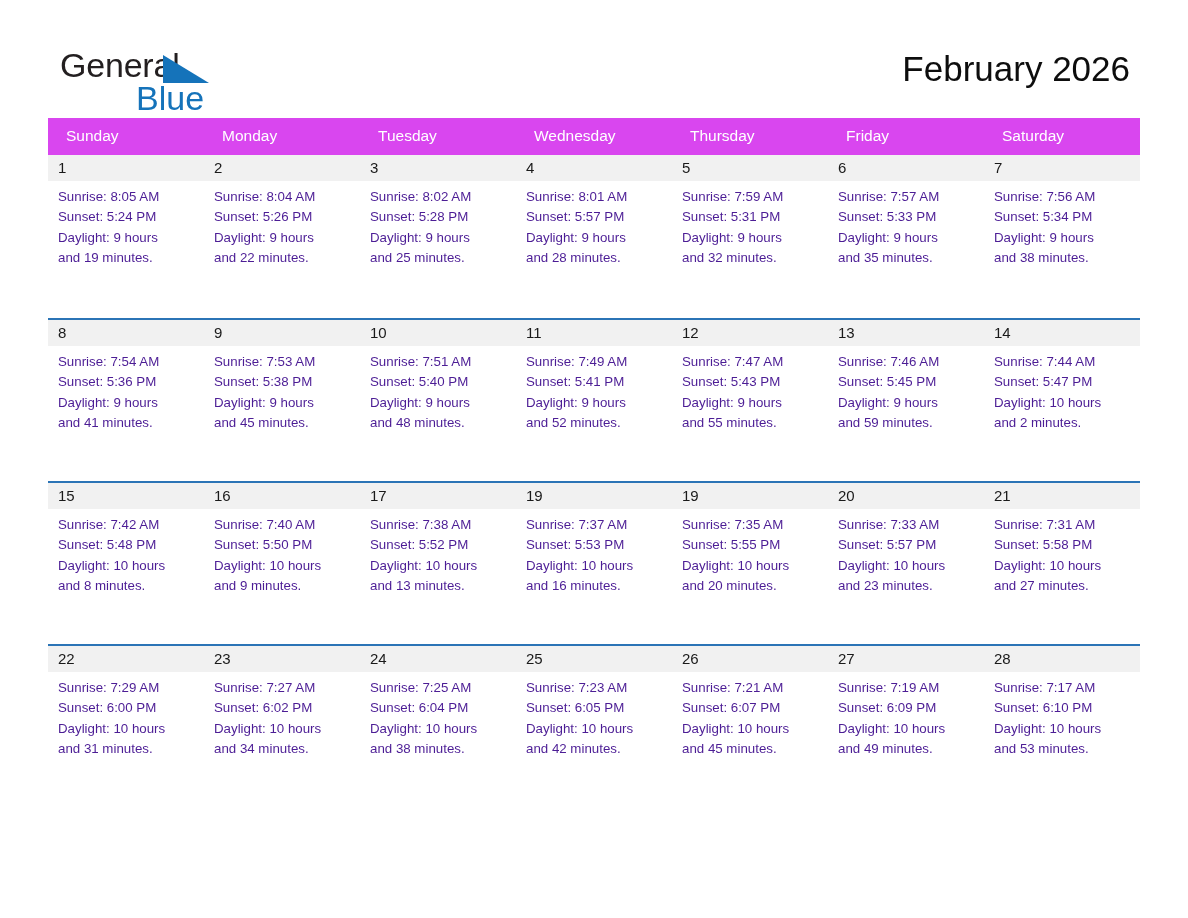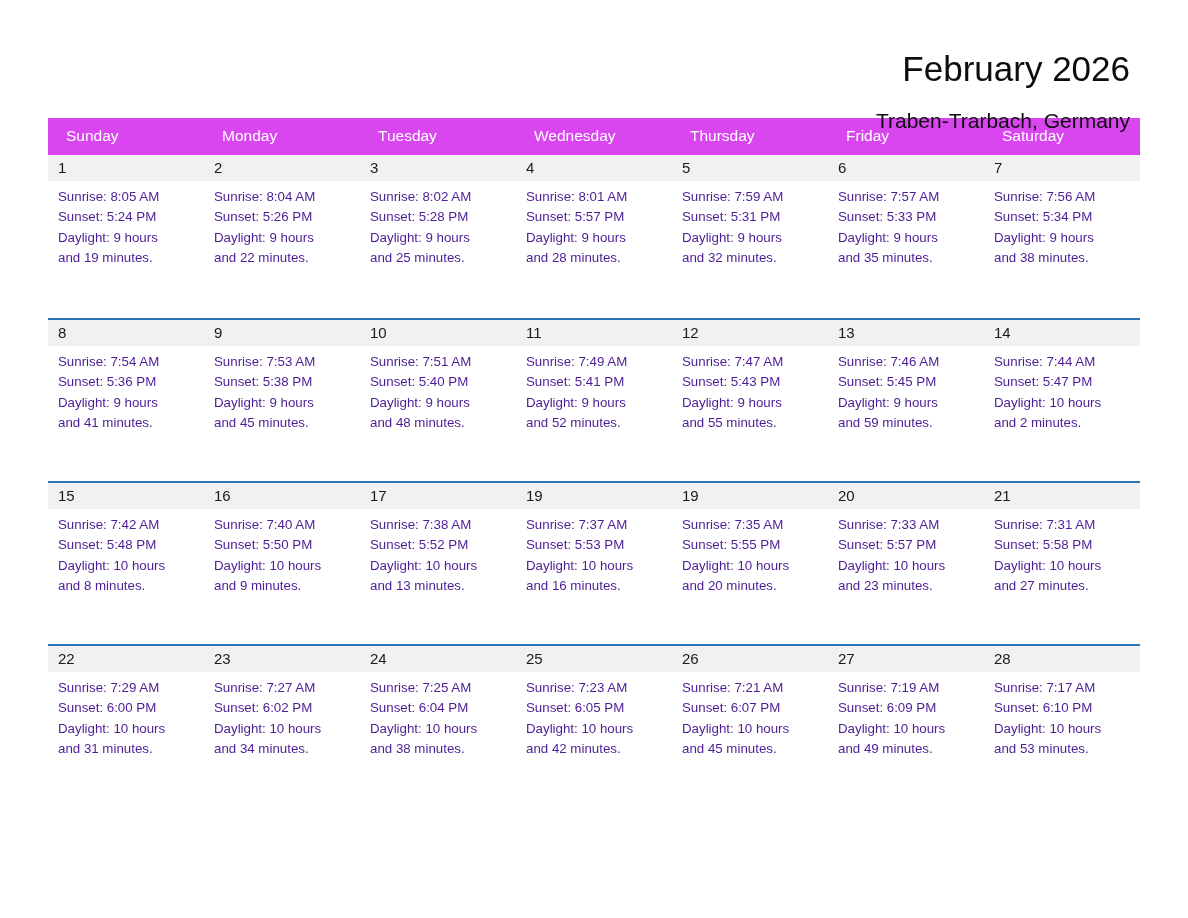--- a/index.html
+++ b/index.html
@@ -134,24 +134,30 @@
     white-space: nowrap;
   }
 </style>
 </head>
 <body>
 
 <div class="page">
 
   <div class="header">
 
+    <div class="logo">
+      <div class="logo-line1">
+        <span>General</span>
+        <span class="logo-tri"></span>
+      </div>
+      <div class="logo-line2">Blue</div>
+    </div>
 
     <div class="title-block">
       <h1 class="month-title">February 2026</h1>
-      <div class="location">Traben-Trarbach, Germany</div>
     </div>
 
   </div>
 
   <table class="calendar">
     <thead>
       <tr>
         <th>Sunday</th>
         <th>Monday</th>
         <th>Tuesday</th>

